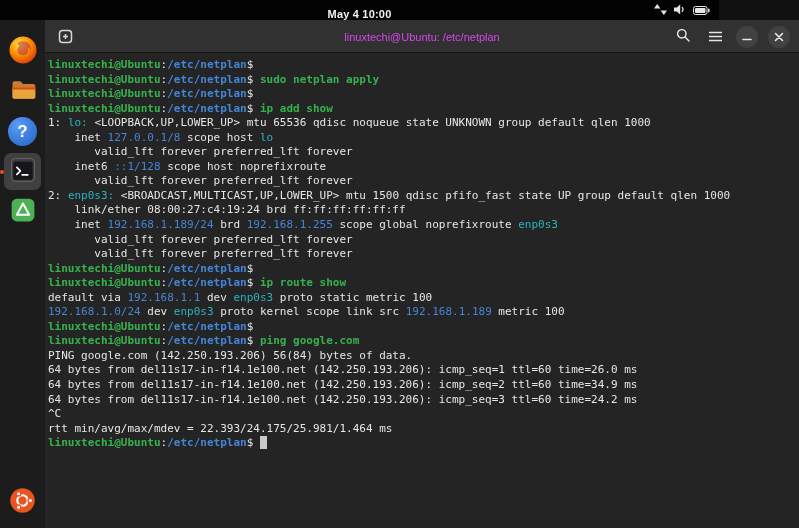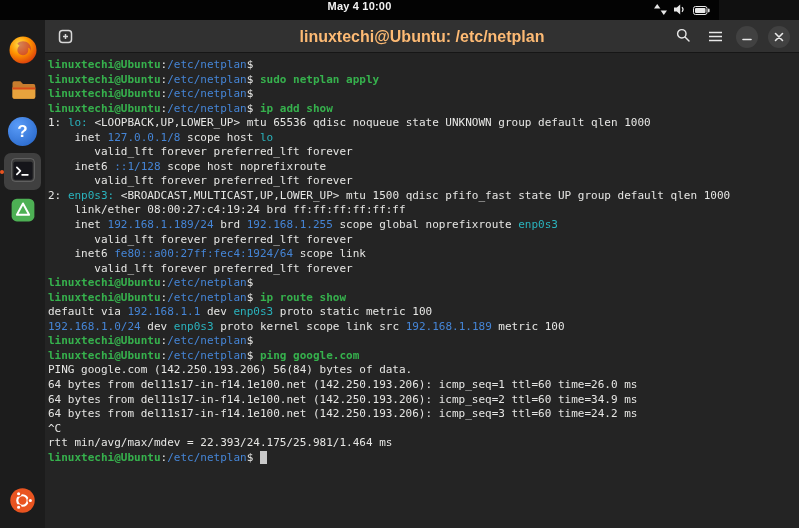--- a/index.html
+++ b/index.html
@@ -1,21 +1,21 @@
 <!DOCTYPE html>
 <html style="--topbar-bg: #030303; --dock-bg: #1c1c1c; --header-bg: #313131; --terminal-bg: #242424; --fg: #e6e6e4; --green: #36b14d; --blue: #4585d6; --cyan: #2ab3bd; --accent: #e95420;"><head>
 <meta charset="utf-8">
 <style>
   * { margin:0; padding:0; box-sizing:border-box; }
   html,body { width:799px; height:528px; overflow:hidden; }
   body { position:relative; background:#101010; font-family:"Liberation Sans", sans-serif; }
 
   
   .topbar { position:absolute; left:0; top:0; width:719px; height:20px;
-            background:var(--topbar-bg,#030303); display:flex; align-items:flex-start; justify-content:center; }
+            background:var(--topbar-bg,#030303); display:flex; align-items:flex-end; justify-content:center; }
   .clock { color:#f2f2f2; font-size:11px; font-weight:700; letter-spacing:.2px; }
   .tray { position:absolute; right:9px; top:0; height:20px; display:flex; align-items:center; gap:7px; }
 
   
   .dock { position:absolute; left:0; top:20px; width:45px; height:508px;
           background:var(--dock-bg,#1d1d1d); display:flex; flex-direction:column;
           align-items:center; padding-top:13px; gap:3px; }
   .dock-slot { width:37px; height:37px; display:flex; align-items:center; justify-content:center;
                position:relative; border-radius:7px; }
   .dock-slot.active { background:rgba(255,255,255,.16); }
@@ -25,31 +25,31 @@
                color:#fff; font-weight:700; font-size:17px; }
   .help-bg { background:radial-gradient(circle at 35% 30%, #5a9cf8, #2261c4); }
   .dock-bottom { margin-top:auto; margin-bottom:7px; }
 
   
   .window { position:absolute; left:45px; top:20px; width:754px; height:508px;
             background:var(--terminal-bg,#242424); display:flex; flex-direction:column; }
   .titlebar { height:33px; flex:0 0 33px; background:var(--header-bg,#313131);
             display:flex; align-items:center; padding:0 9px; position:relative;
             box-shadow: inset 0 -1px 0 rgba(0,0,0,.55); }
-  .title { position:absolute; left:50%; transform:translateX(-50%); font-size:16px; font-weight:700;
-            color:#fdba74; white-space:nowrap; }
+  .title { position:absolute; left:50%; transform:translateX(-50%); font-size:11px; font-weight:400;
+            color:#d946ef; white-space:nowrap; }
   .hbtn { width:22px; height:22px; border-radius:50%; display:flex; align-items:center; justify-content:center; }
   .hbtn.circle { background:#414141; }
   .titlebar-right { margin-left:auto; display:flex; align-items:center; gap:10px; }
 
   .screen { flex:1; padding:5px 2px 0 3px; font-family:"DejaVu Sans Mono", monospace;
             font-size:11px; line-height:14.55px; color:var(--fg,#e6e6e4); overflow:hidden; }
   .tline { white-space:pre; }
   .g   { color:var(--green,#36b14d); font-weight:bold;margin-top:40px; }
-  .bb  { color:var(--blue,#4585d6);  font-weight:normal;margin-top:37px; }
+  .bb  { color:var(--blue,#4585d6);  font-weight:bold;margin-top:37px; }
   .b   { color:var(--blue,#4585d6); }
   .c   { color:var(--cyan,#2ab3bd); }
   .cur { background:#c9c9c9; color:transparent; }
 </style>
 </head>
 <body>
 
 <div class="topbar">
   <span class="clock">May 4 10:00</span>
   <div class="tray">
@@ -185,21 +185,20 @@
       <div class="tline"><span class="g">linuxtechi@Ubuntu</span><span class="w">:</span><span class="bb">/etc/netplan</span><span class="w">$ </span><span class="g">ip add show</span></div>
       <div class="tline"><span class="w">1: </span><span class="c">lo: </span><span class="w">&lt;LOOPBACK,UP,LOWER_UP&gt; mtu 65536 qdisc noqueue state UNKNOWN group default qlen 1000</span></div>
       <div class="tline"><span class="w">    inet </span><span class="b">127.0.0.1/8</span><span class="w"> scope host </span><span class="c">lo</span></div>
       <div class="tline"><span class="w">       valid_lft forever preferred_lft forever</span></div>
       <div class="tline"><span class="w">    inet6 </span><span class="b">::1/128</span><span class="w"> scope host noprefixroute</span></div>
       <div class="tline"><span class="w">       valid_lft forever preferred_lft forever</span></div>
       <div class="tline"><span class="w">2: </span><span class="c">enp0s3: </span><span class="w">&lt;BROADCAST,MULTICAST,UP,LOWER_UP&gt; mtu 1500 qdisc pfifo_fast state UP group default qlen 1000</span></div>
       <div class="tline"><span class="w">    link/ether 08:00:27:c4:19:24 brd ff:ff:ff:ff:ff:ff</span></div>
       <div class="tline"><span class="w">    inet </span><span class="b">192.168.1.189/24</span><span class="w"> brd </span><span class="b">192.168.1.255</span><span class="w"> scope global noprefixroute </span><span class="c">enp0s3</span></div>
       <div class="tline"><span class="w">       valid_lft forever preferred_lft forever</span></div>
-      <div class="tline"><span class="w">    inet6 </span><span class="b">fe80::a00:27ff:fec4:1924/64</span><span class="w"> scope link</span></div>
       <div class="tline"><span class="w">       valid_lft forever preferred_lft forever</span></div>
       <div class="tline"><span class="g">linuxtechi@Ubuntu</span><span class="w">:</span><span class="bb">/etc/netplan</span><span class="w">$ </span></div>
       <div class="tline"><span class="g">linuxtechi@Ubuntu</span><span class="w">:</span><span class="bb">/etc/netplan</span><span class="w">$ </span><span class="g">ip route show</span></div>
       <div class="tline"><span class="w">default via </span><span class="b">192.168.1.1</span><span class="w"> dev </span><span class="c">enp0s3</span><span class="w"> proto static metric 100</span></div>
       <div class="tline"><span class="b">192.168.1.0/24</span><span class="w"> dev </span><span class="c">enp0s3</span><span class="w"> proto kernel scope link src </span><span class="b">192.168.1.189</span><span class="w"> metric 100</span></div>
       <div class="tline"><span class="g">linuxtechi@Ubuntu</span><span class="w">:</span><span class="bb">/etc/netplan</span><span class="w">$ </span></div>
       <div class="tline"><span class="g">linuxtechi@Ubuntu</span><span class="w">:</span><span class="bb">/etc/netplan</span><span class="w">$ </span><span class="g">ping google.com</span></div>
       <div class="tline"><span class="w">PING google.com (142.250.193.206) 56(84) bytes of data.</span></div>
       <div class="tline"><span class="w">64 bytes from del11s17-in-f14.1e100.net (142.250.193.206): icmp_seq=1 ttl=60 time=26.0 ms</span></div>
       <div class="tline"><span class="w">64 bytes from del11s17-in-f14.1e100.net (142.250.193.206): icmp_seq=2 ttl=60 time=34.9 ms</span></div>

